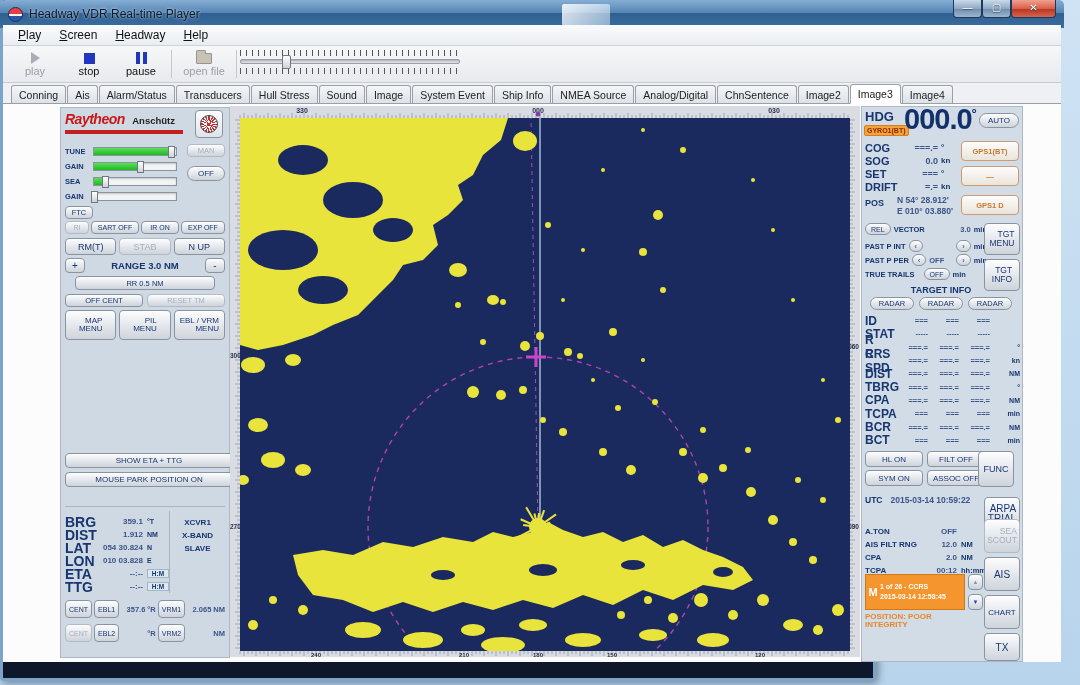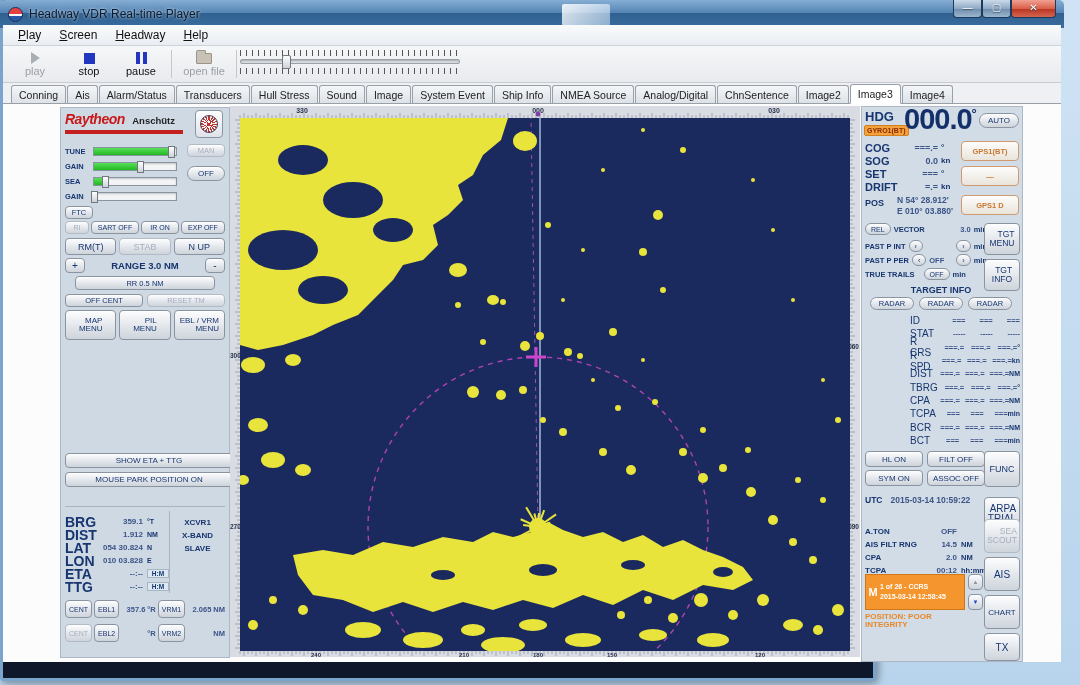--- a/index.html
+++ b/index.html
@@ -149,27 +149,27 @@
   .rp-val { font-size:7.5px; font-weight:bold; color:#3c5488; }
   #past1-row,#past2-row,#trails-row { left:3px; width:122px; display:flex; align-items:center; gap:3px; }
   #past1-row { top:133px; } #past2-row { top:147px; } #trails-row { top:161px; }
   #tgt-menu-btn,#tgt-info-btn { right:2px; width:36px; height:32px; font-size:8.5px; }
   #tgt-menu-btn { top:116px; } #tgt-info-btn { top:152px; }
   #target-header { left:0; top:178px; width:158px; text-align:center; font-size:9px; font-weight:bold; color:#17356f; }
   #radar-btns { left:4px; top:190px; width:150px; display:flex; gap:5px; justify-content:center; }
   #radar-btns .btn { width:44px; height:13px; font-size:7.5px; border-radius:7px; }
   #tgt-table { left:3px; top:207px; width:155px; }
   .tt-row { display:flex; height:13.3px; align-items:center; }
-  .tt-label { width:32px; font-size:10px; font-weight:normal; color:#17356f;margin-left:45px; }
+  .tt-label { width:32px; font-size:12px; font-weight:bold; color:#17356f; }
   .tt-v { width:31px; text-align:right; font-size:7.5px; font-weight:bold; color:#3c5488; }
   .tt-u { flex:1; text-align:right; font-size:7px; font-weight:bold; color:#17356f; }
   #hl-row,#sym-row { left:3px; width:120px; display:flex; gap:4px; }
   #hl-row { top:344px; } #sym-row { top:363px; }
   #hl-row .btn,#sym-row .btn { flex:1; height:16px; font-size:8px; }
-  #func-btn { right:2px; top:344px; width:36px; height:36px; font-size:9px; }
+  #func-btn { right:8px; top:344px; width:36px; height:36px; font-size:9px; }
   #utc-row { left:3px; top:388px; display:flex; gap:8px; }
   #utc-row span { font-size:8.5px; font-weight:bold; color:#17356f; }
   #utc-row .rp-val { color:#3c5488; }
   #arpa-btn { right:2px; top:390px; width:36px; height:34px; font-size:10px; }
   #aton-rows { left:3px; top:418px; width:122px; }
   .at-row { display:flex; height:13px; align-items:center; }
   .at-label { width:58px; font-size:8px; font-weight:bold; color:#17356f; }
   .at-value { flex:1; text-align:right; font-size:8px; font-weight:bold; color:#3c5488; padding-right:4px; }
   .at-unit { width:26px; font-size:7.5px; font-weight:bold; color:#17356f; }
   #alert-box { left:3px; top:467px; width:100px; height:36px; background:#f5952d; border:1px solid #d07818;
@@ -1272,21 +1272,21 @@
       <div class="rp btn pre" id="arpa-btn">ARPA
 TRIAL</div>
       <div class="rp" id="aton-rows">
           <div class="at-row">
             <span class="at-label">A.TON</span>
             <span class="at-value">OFF</span>
             <span class="at-unit"></span>
           </div>
           <div class="at-row">
             <span class="at-label">AIS FILT RNG</span>
-            <span class="at-value">14.5</span>
+            <span class="at-value">12.0</span>
             <span class="at-unit">NM</span>
           </div>
           <div class="at-row">
             <span class="at-label">CPA</span>
             <span class="at-value">2.0</span>
             <span class="at-unit">NM</span>
           </div>
           <div class="at-row">
             <span class="at-label">TCPA</span>
             <span class="at-value">00:12</span>

